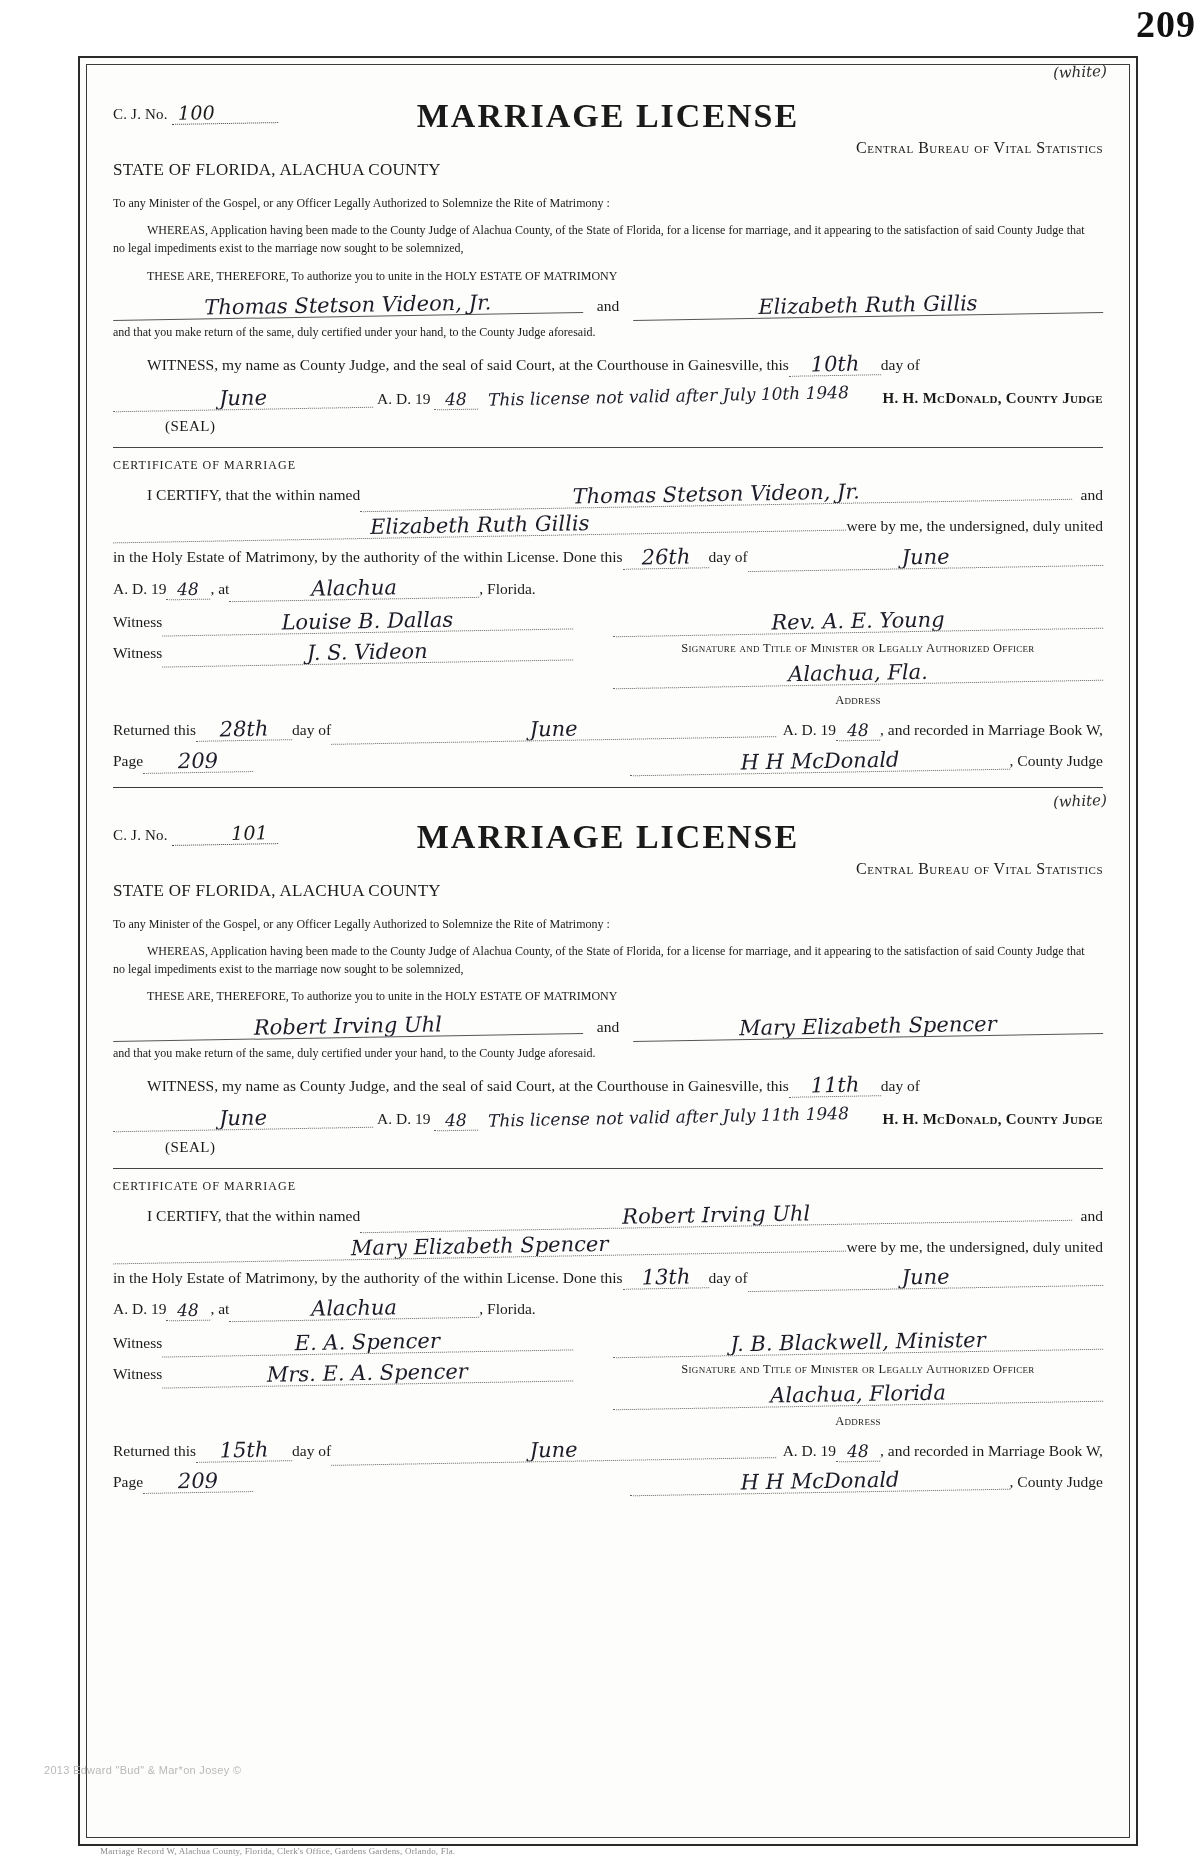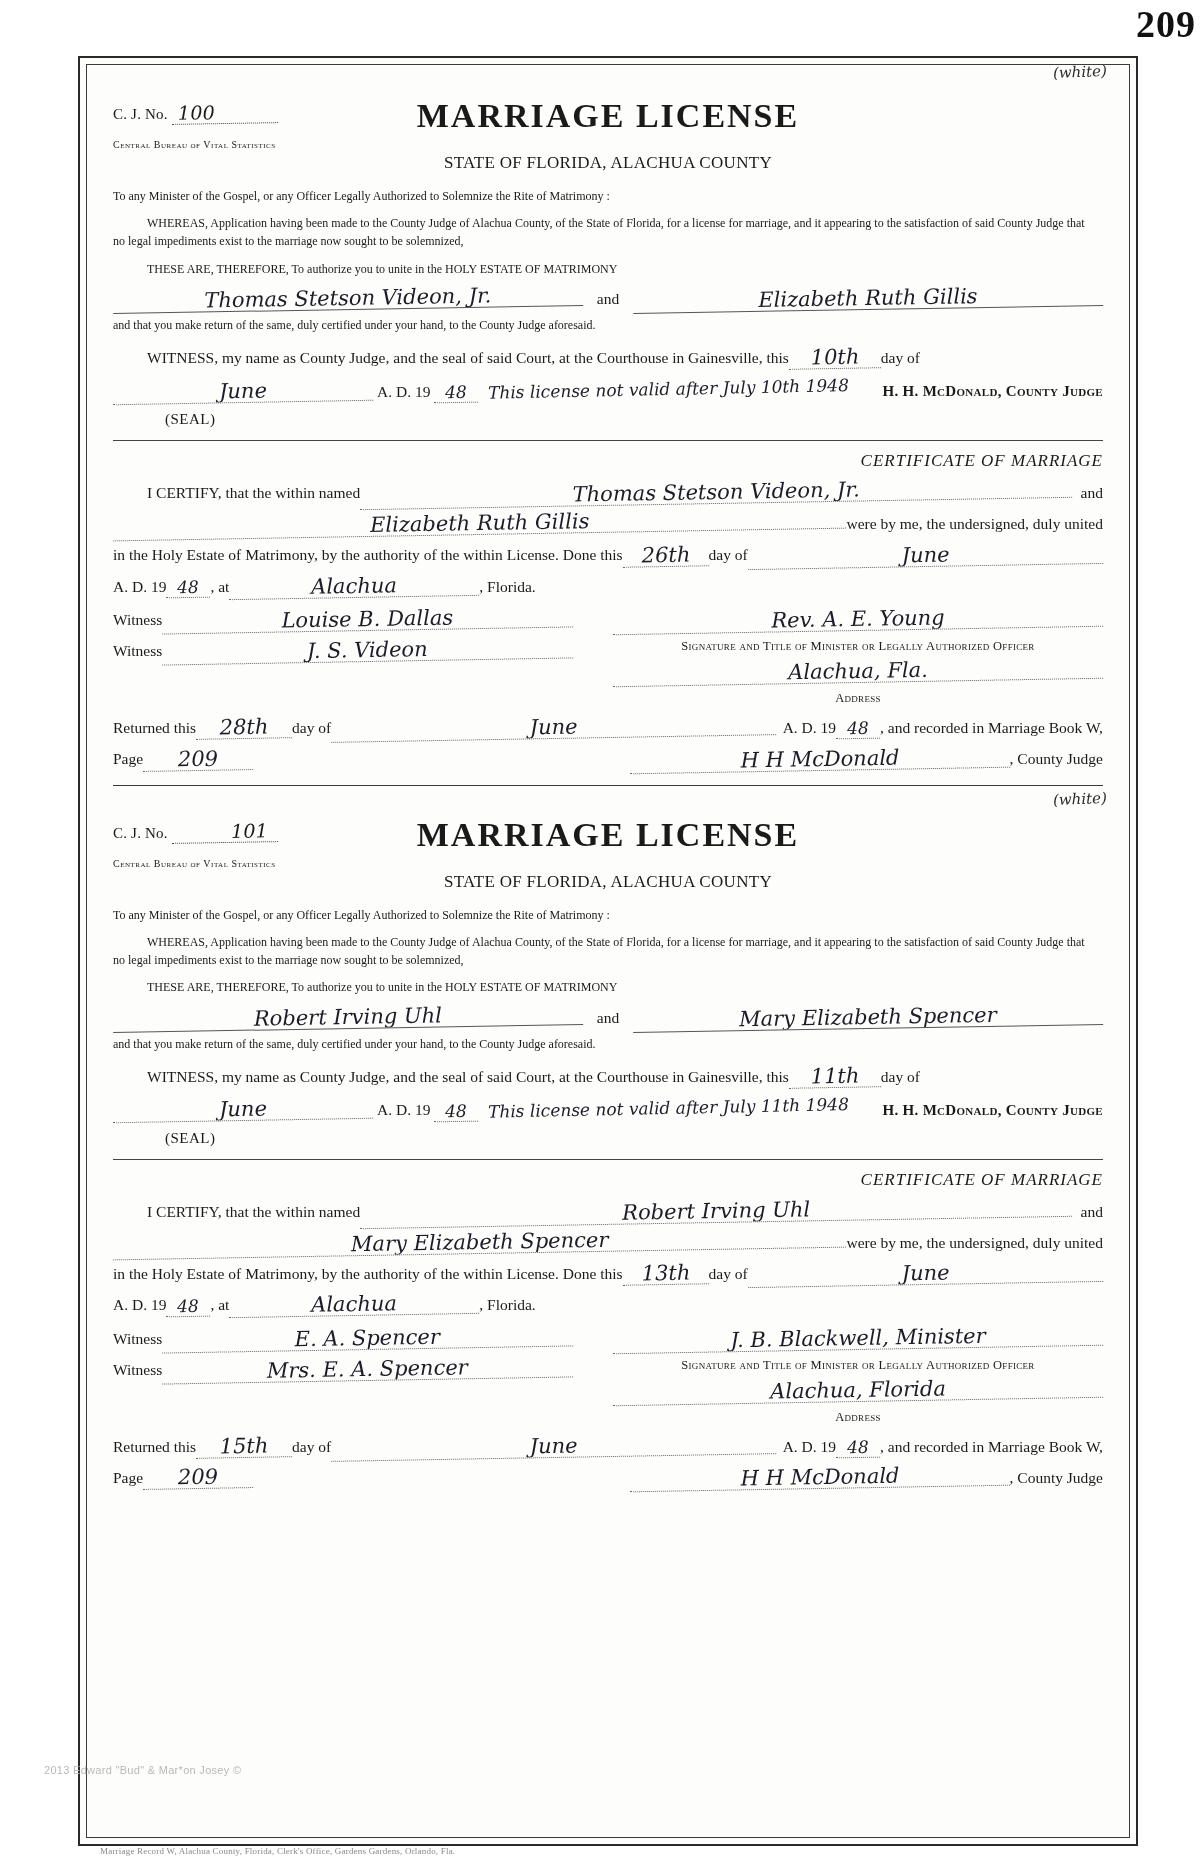--- a/index.html
+++ b/index.html
@@ -80,28 +80,28 @@
   }
   h1.title {
     text-align: center;
     font-size: 34px;
     font-weight: bold;
     letter-spacing: 2px;
     margin: 16px 0 4px 0;
     font-family: "Liberation Serif", serif;
   }
   .subtitle1 {
-    text-align: left;
-    font-size: 10px;
+    text-align: right;
+    font-size: 16px;
     letter-spacing: .5px;
     font-variant: small-caps;
     margin-bottom: 3px;
   }
   .subtitle2 {
-    text-align: center;
+    text-align: left;
     font-size: 17px;
     letter-spacing: .3px;
     margin-bottom: 14px;
   }
   p.body {
     font-size: 12px;
     line-height: 1.52;
     margin: 0 16px 9px 0;
     text-align: left;
   }
@@ -141,25 +141,24 @@
     font-variant: small-caps;
     letter-spacing: .3px;
     font-weight: bold;
   }
   .divider {
     border: none;
     border-top: 1px solid #444;
     margin: 12px 0 10px 0;
   }
   .cert-title {
-    text-align: right;
-    font-size: 17px;
+    text-align: left;
+    font-size: 12px;
     letter-spacing: 1px;
     margin: 2px 0 10px 0;
-    font-style: italic;
   }
   .row {
     display: flex;
     align-items: flex-end;
     font-size: 15.5px;
     margin-bottom: 8px;
     line-height: 1.5;
   }
   .row > span { white-space: nowrap; }
   .grow { flex: 1; }

